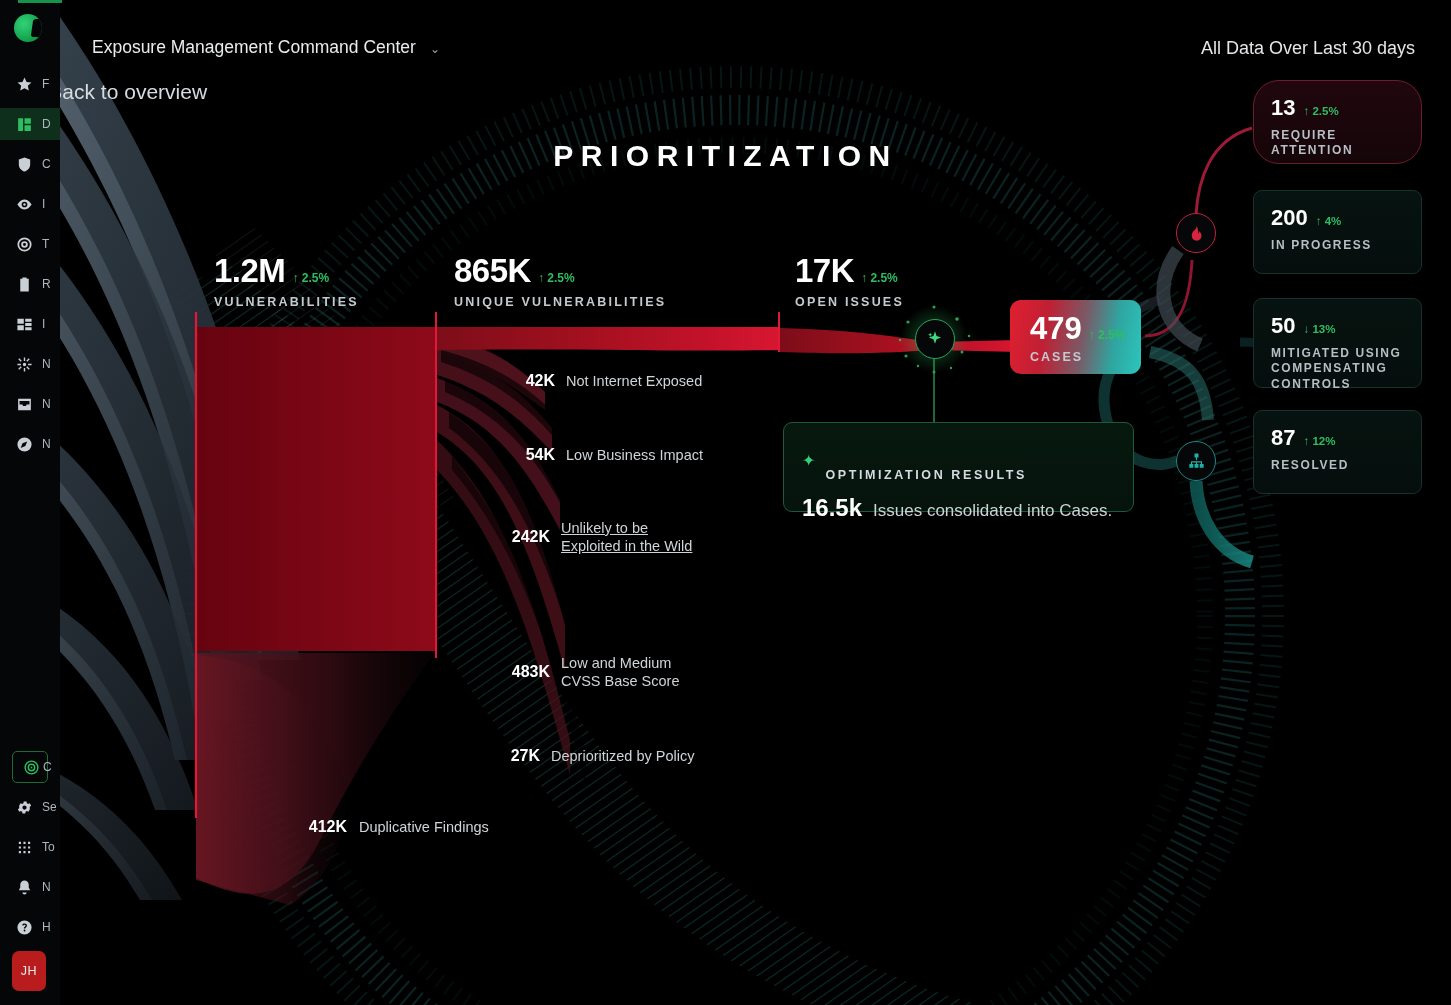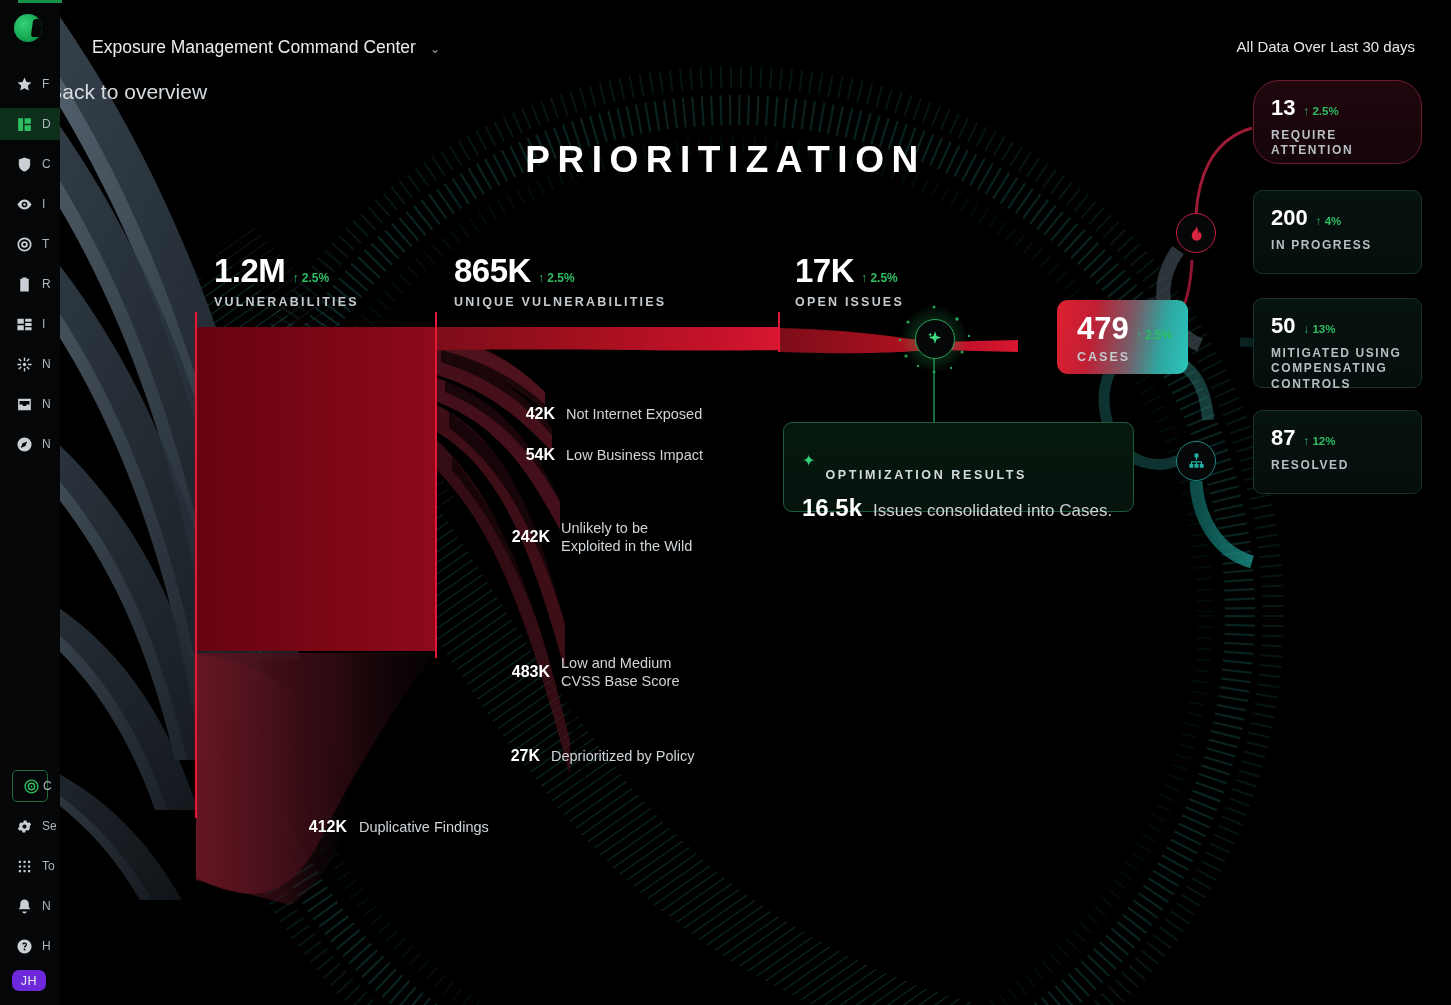--- a/index.html
+++ b/index.html
@@ -41,59 +41,59 @@
     position: absolute; left: 42px; font-size: 12px; color: #aeb6bd;
     white-space: nowrap; overflow: hidden; width: 14px;
   }
   .sb-bottom { position: absolute; bottom: 14px; width: 60px;
                display: flex; flex-direction: column; gap: 8px; align-items: flex-start; }
   .sb-item.boxed { border: 1px solid #1c6b39; border-radius: 5px; margin-left: 12px;
                    width: 36px; padding-left: 8px; }
   .sb-item.boxed .sb-ico { color: #2fbd62; }
   .sb-item.boxed .sb-label { left: 30px; }
   .avatar {
-    margin-left: 12px; width: 34px; height: 21px; border-radius: 7px; background: #6d28d9;
+    margin-left: 12px; width: 34px; height: 40px; border-radius: 7px; background: #b91c1c;
     display: flex; align-items: center; justify-content: center;
     color: #e6e9eb; font-size: 12.5px; letter-spacing: .5px;
   }
 
   
   .bg-art { position: absolute; inset: 0; z-index: 5; pointer-events: none; }
 
   
   .topbar { position: absolute; left: 60px; top: 0; right: 0; height: 70px; z-index: 30; }
   .app-title {
     position: absolute; left: 32px; top: 37px;
     font-size: 17.5px; color: #e9ecef; font-weight: 400;
   }
   .title-caret { position: absolute; left: 370px; top: 42px; color: #9aa2a9; font-size: 12px; }
-  .range-label { position: absolute; right: 36px; top: 38px; font-size: 15px; color: #e3e6e9; }
+  .range-label { position: absolute; right: 36px; top: 38px; font-size: 18px; color: #e3e6e9; }
   .back-row { position: absolute; left: 32px; top: 80px; display: flex; align-items: center; gap: 10px; z-index: 30; }
   .back-chevron { color: #b9c0c6; font-size: 19px; line-height: 1; }
   .back-text { font-size: 21px; color: #d7dce0; font-weight: 300; }
 
   
   .page-title {
     position: absolute; left: 0; right: 0; top: 139px; text-align: center; z-index: 25;
-    font-size: 37px; letter-spacing: 7.5px; color: #ffffff; font-weight: 700;
+    font-size: 30px; letter-spacing: 7.5px; color: #ffffff; font-weight: 700;
   }
 
   
   .stage { position: absolute; z-index: 25; }
   .stage .num-row { display: flex; align-items: baseline; gap: 7px; }
   .stage .num { font-size: 33px; font-weight: 700; color: #ffffff; letter-spacing: -0.5px; }
   .stage .delta { font-size: 12px; color: #2fbd62; font-weight: 700; white-space: nowrap; }
   .stage .cap {
     margin-top: 5px; font-size: 12.5px; letter-spacing: 2.2px;
     color: #c4cace; font-weight: 600;
   }
 
   
   .cases-card {
-    position: absolute; left: 1059px; top: 302px; width: 127px; height: 70px;
+    position: absolute; left: 1012px; top: 302px; width: 127px; height: 70px;
     border-radius: 9px; background: #0f172a; z-index: 28;
     padding: 9px 0 0 18px;
   }
   .cases-card::before {
     content: ""; position: absolute; inset: -2px; border-radius: 11px;
     background: linear-gradient(100deg, #e02030 0%, #c01f34 28%, #7a5a66 55%, #2fa5a0 78%, #2bc6bd 100%);
     z-index: -1;
   }
   .cases-card .num-row { display: flex; align-items: baseline; gap: 7px; }
   .cases-card .num { font-size: 31px; font-weight: 700; color: #fff; }
@@ -507,31 +507,31 @@
     <div class="opt-head">
       <span class="spark">✦</span>
       <span class="lbl">OPTIMIZATION RESULTS</span>
     </div>
     <div class="opt-body">
       <span class="big">16.5k</span>
       <span class="txt">Issues consolidated into Cases.</span>
     </div>
   </div>
 
-  <div class="leaf" style="top:405px; left:440px; width:320px;">
+  <div class="leaf" style="top:372px; left:440px; width:320px;">
     <span class="v" style="width:115px;">42K</span>
     <span class="t">Not Internet Exposed</span>
   </div>
   <div class="leaf" style="top:446px; left:440px; width:320px;">
     <span class="v" style="width:115px;">54K</span>
     <span class="t">Low Business Impact</span>
   </div>
   <div class="leaf" style="top:519px; left:435px; width:340px;">
     <span class="v" style="width:115px;">242K</span>
-    <span class="t" style="white-space:pre-line;">Unlikely to be
+    <span class="t" style="white-space:pre-line;text-decoration:underline;">Unlikely to be
 Exploited in the Wild</span>
   </div>
   <div class="leaf" style="top:646px; left:435px; width:340px;margin-top:8px;">
     <span class="v" style="width:115px;">483K</span>
     <span class="t" style="white-space:pre-line;">Low and Medium
 CVSS Base Score</span>
   </div>
   <div class="leaf" style="top:747px; left:425px; width:340px;">
     <span class="v" style="width:115px;">27K</span>
     <span class="t">Deprioritized by Policy</span>

